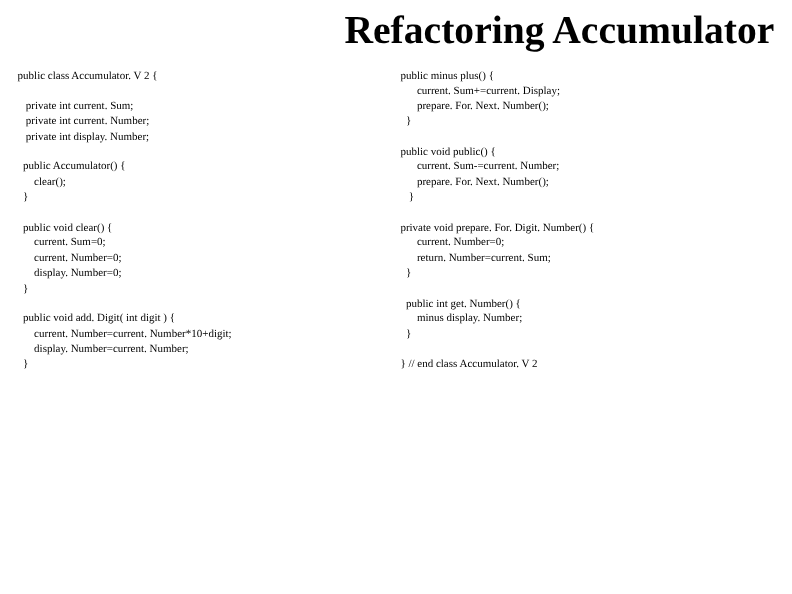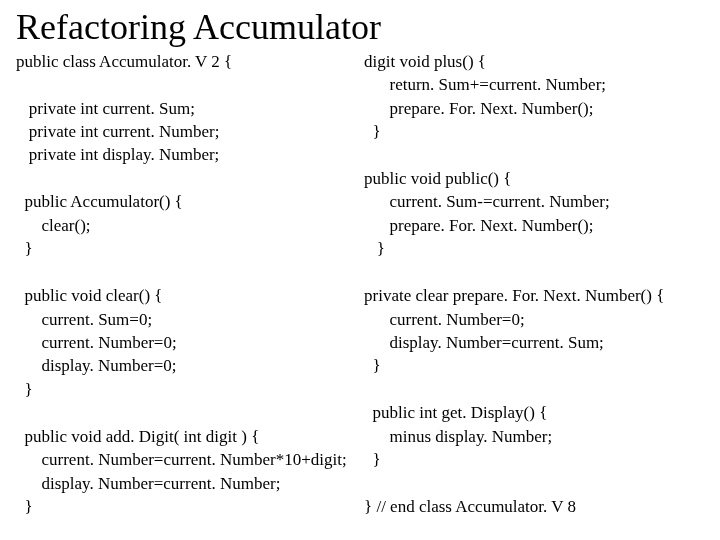--- a/index.html
+++ b/index.html
@@ -7,28 +7,28 @@
     padding: 8px 16px;
     width: 720px;
     height: 540px;
     box-sizing: border-box;
     font-family: "Times New Roman", Times, serif;
     background: #fff;
     color: #000;
   }
   .title {
     font-size: 36px;
-    font-weight: normal;
-    text-align: left;
-    margin: 0 0 2px 0;
+    font-weight: bold;
+    text-align: right;
+    margin: 0 0 15px 0;
     line-height: 1.1;
   }
   .columns {
     display: flex;
-    font-size: 17px;
+    font-size: 10px;
     line-height: 1.38;
   }
   .col {
     flex: 1;
     white-space: pre;
   }
   .col-left { padding-right: 4px; }
   .col-right { padding-left: 4px; }
 </style>
 </head>
@@ -50,33 +50,33 @@
 <span>  public void clear() {</span>
 <span>      current. Sum=0;</span>
 <span>      current. Number=0;</span>
 <span>      display. Number=0;</span>
 <span>  }</span>
 <span></span>
 <span>  public void add. Digit( int digit ) {</span>
 <span>      current. Number=current. Number*10+digit;</span>
 <span>      display. Number=current. Number;</span>
 <span>  }</span></div>
-  <div class="col col-right"><span>digit void plus() {</span>
-<span>      return. Sum+=current. Number;</span>
+  <div class="col col-right"><span>public minus plus() {</span>
+<span>      current. Sum+=current. Display;</span>
 <span>      prepare. For. Next. Number();</span>
 <span>  }</span>
 <span></span>
 <span>public void public() {</span>
 <span>      current. Sum-=current. Number;</span>
 <span>      prepare. For. Next. Number();</span>
 <span>   }</span>
 <span></span>
-<span>private clear prepare. For. Next. Number() {</span>
+<span>private void prepare. For. Digit. Number() {</span>
 <span>      current. Number=0;</span>
-<span>      display. Number=current. Sum;</span>
+<span>      return. Number=current. Sum;</span>
 <span>  }</span>
 <span></span>
-<span>  public int get. Display() {</span>
+<span>  public int get. Number() {</span>
 <span>      minus display. Number;</span>
 <span>  }</span>
 <span></span>
-<span>} // end class Accumulator. V 8</span></div>
+<span>} // end class Accumulator. V 2</span></div>
 </div>
 
 </body></html>

